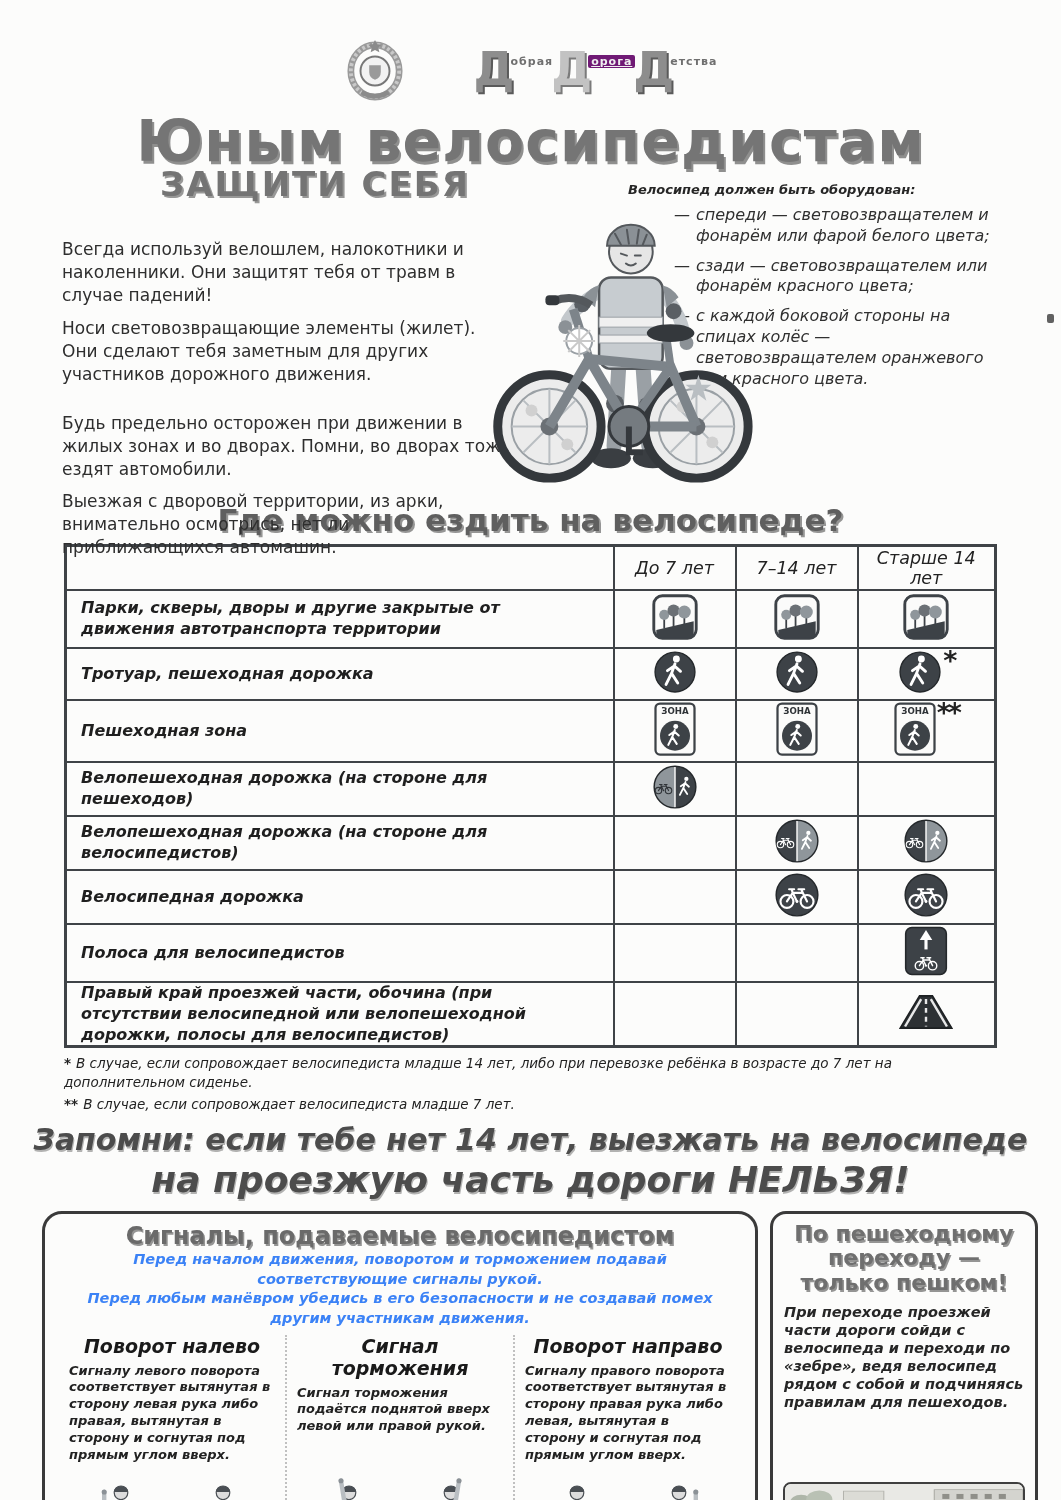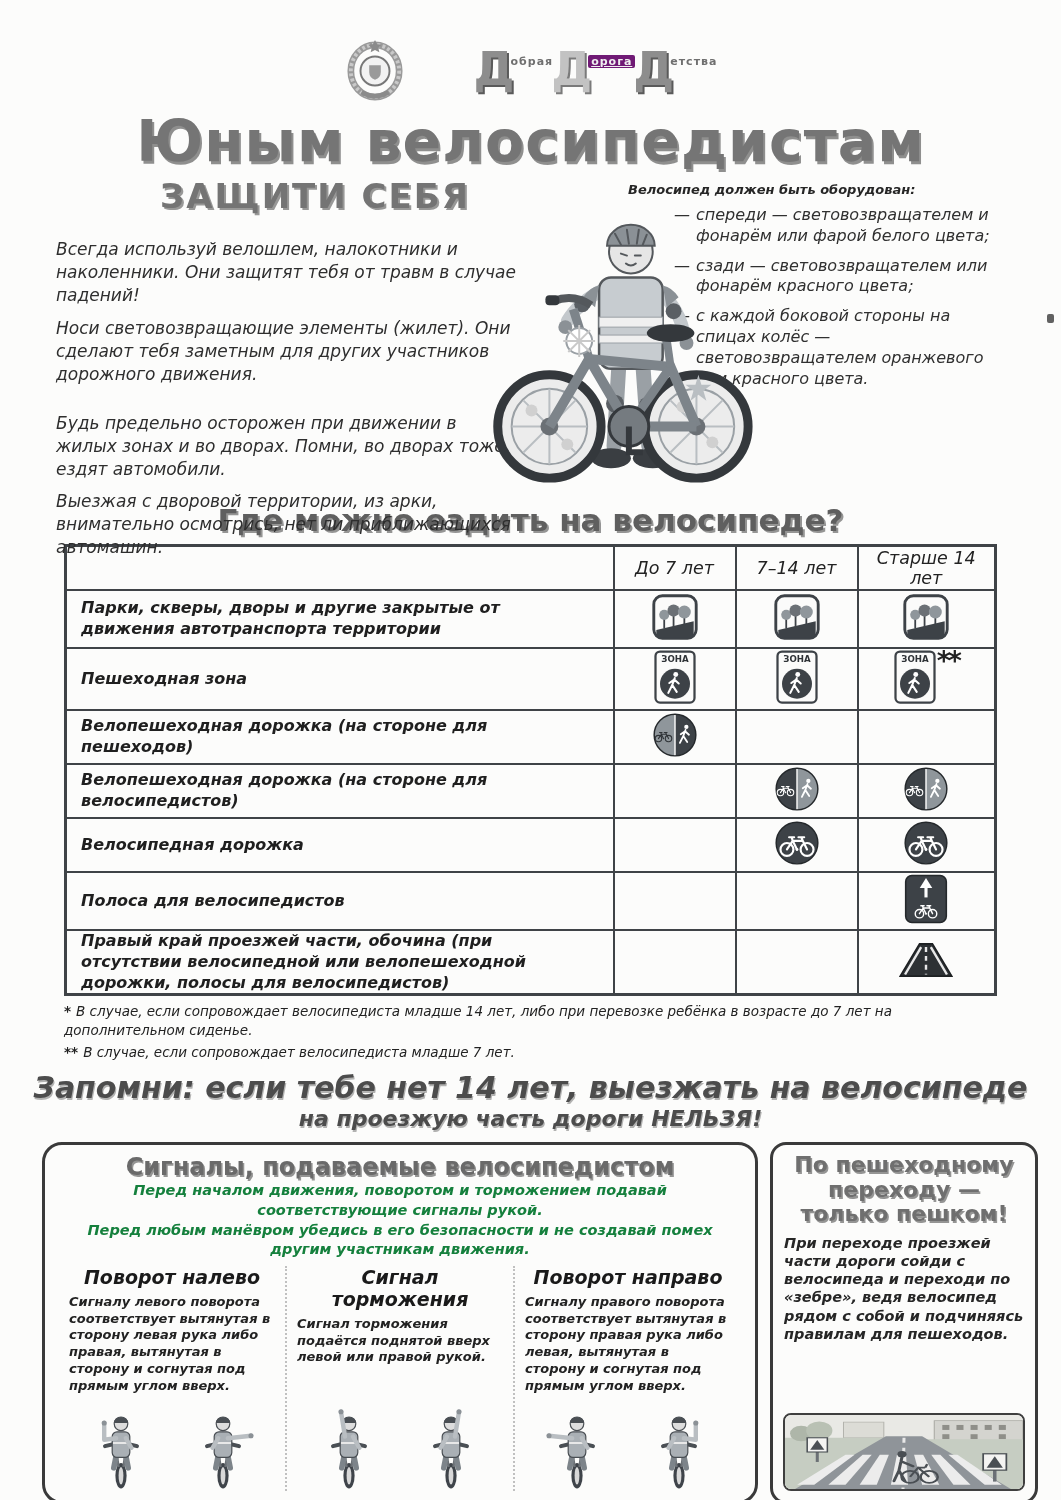--- a/index.html
+++ b/index.html
@@ -9,29 +9,29 @@
   .top{position:relative;height:500px;}
   .logos{display:flex;justify-content:center;align-items:center;gap:70px;padding-top:38px;}
   .gibdd{width:58px;height:64px;}
   .ddd{display:flex;align-items:flex-start;font-weight:bold;}
   .ddd .big{font-size:46px;line-height:.9;color:#8d8d8d;text-shadow:2px 2px 0 #5a5a5a;}
   .ddd .big.light{color:#c2c2c2;text-shadow:2px 2px 0 #7a7a7a;}
   .ddd .small{font-size:11px;color:#6f6f6f;margin:6px -2px 12px -4px;letter-spacing:1px;}
   .ddd .small.chip{background:#701a75;color:#f0f0f0;padding:0 3px;border-radius:2px;text-decoration:underline;}
   h1.title{margin:6px 0 0;text-align:center;font-size:57px;letter-spacing:1px;font-weight:bold;
            color:#757575;text-shadow:2px 3px 0 rgba(52,52,52,.55);}
-  .subtitle{position:absolute;left:150px;top:176px;width:330px;text-align:center;font-size:34px;
+  .subtitle{position:absolute;left:150px;top:164px;width:330px;text-align:center;font-size:34px;
             font-weight:bold;letter-spacing:2px;color:#747474;text-shadow:2px 2px 0 rgba(52,52,52,.5);}
   .equipment{position:absolute;left:628px;top:182px;width:414px;}
   .equipment .eq-head{font-size:13px;font-weight:bold;font-style:italic;color:#262626;margin-bottom:8px;}
   .equipment ul{list-style:none;margin:0 0 0 46px;padding:0;width:340px;}
   .equipment li{display:grid;grid-template-columns:22px 1fr;font-size:16px;font-style:italic;
                 line-height:1.3;margin-bottom:9px;color:#303030;}
   .intro{position:absolute;left:46px;top:238px;width:484px;}
-  .intro p{margin:0 10px 10px;font-size:17px;font-style:italic;line-height:1.35;color:#2e2e2e;}
+  .intro p{margin:0 16px 10px;font-size:17px;line-height:1.35;color:#2e2e2e;}
   .intro p.gap{margin-top:26px;}
   .hero{position:absolute;left:456px;top:190px;width:310px;height:308px;}
   
   h2.where-title{margin:2px 0 6px;text-align:center;font-size:31px;font-weight:bold;color:#5f5f5f;
                  text-shadow:2px 2px 0 rgba(45,45,45,.5);}
   table.where{border-collapse:collapse;width:930px;margin:0 auto;table-layout:fixed;border:3px solid #3f4347;}
   table.where th,table.where td{border:2.4px solid #3f4347;}
   table.where thead tr{height:42px;}
   table.where thead th{font-style:italic;font-weight:normal;font-size:17.5px;color:#222;}
   td.lbl{font-weight:bold;font-style:italic;font-size:16px;padding:0 14px;line-height:1.3;color:#1f1f1f;}
@@ -44,28 +44,28 @@
   .sg-park{width:46px;height:46px}.sg-ped{width:44px;height:44px}.sg-zone{width:42px;height:54px}
   .sg-splitped,.sg-splitbike{width:46px;height:46px}.sg-bike{width:46px;height:46px}
   .sg-lane{width:44px;height:50px}.sg-road{width:58px;height:40px}
   
   .footnotes{margin:6px 64px 0;}
   .footnotes p{margin:0 0 3px;font-size:13.5px;font-style:italic;line-height:1.4;color:#222;}
   .footnotes .mark{font-weight:bold;margin-right:5px;font-style:normal;}
   .warning{margin-top:8px;text-align:center;font-weight:bold;font-style:italic;color:#4c4c4c;
            text-shadow:1px 1.5px 0 rgba(40,40,40,.35);}
   .warning .w1{font-size:30px;line-height:1.2;}
-  .warning .w2{font-size:22px;line-height:1.2;}
+  .warning .w2{font-size:36px;line-height:1.2;}
   
   .panels{display:flex;gap:12px;margin:10px 23px 0 42px;align-items:stretch;}
   .sig-panel{flex:1;border:3px solid #3a3a3a;border-radius:20px;padding:8px 14px 10px;min-height:246px;
              display:flex;flex-direction:column;}
   .sig-main-title{text-align:center;font-size:24px;font-weight:bold;color:#6a6a6a;
                   text-shadow:1.5px 2px 0 rgba(45,45,45,.5);}
-  .sig-intro{text-align:center;font-size:14.5px;font-weight:bold;font-style:italic;color:#15803d;line-height:1.35;}
+  .sig-intro{text-align:center;font-size:14.5px;font-weight:bold;font-style:italic;color:#3b82f6;line-height:1.35;}
   .sig-cols{display:flex;flex:1;margin-top:6px;}
   .sig-col{flex:1;padding:0 10px;display:flex;flex-direction:column;}
   .sig-col + .sig-col{border-left:2px dotted #c0c0c0;}
   .sig-title{text-align:center;font-size:19px;font-weight:bold;font-style:italic;color:#1a1a1a;margin-bottom:6px;}
   .sig-text{font-size:13px;font-weight:bold;font-style:italic;line-height:1.3;color:#222;}
   .riders{margin-top:auto;display:flex;justify-content:center;gap:38px;}
   svg.rider{width:64px;height:96px;}
   .cross-panel{width:242px;flex:none;border:3px solid #3a3a3a;border-radius:16px;padding:8px 10px 10px;
                display:flex;flex-direction:column;}
   .cross-title{text-align:center;font-size:22px;font-weight:bold;line-height:1.1;color:#6f6f6f;
@@ -293,20 +293,39 @@
             </span></td>
           <td class="cell"><span class="signwrap">
               <svg class="sign sg-park">
                 <use href="#sym-park"></use>
               </svg>
             </span></td>
           <td class="cell"><span class="signwrap">
               <svg class="sign sg-park">
                 <use href="#sym-park"></use>
               </svg>
+            </span></td>
+        </tr>
+        <tr class="r1">
+          <td class="lbl">Тротуар, пешеходная дорожка</td>
+          <td class="cell"><span class="signwrap">
+              <svg class="sign sg-ped">
+                <use href="#sym-ped"></use>
+              </svg>
+            </span></td>
+          <td class="cell"><span class="signwrap">
+              <svg class="sign sg-ped">
+                <use href="#sym-ped"></use>
+              </svg>
+            </span></td>
+          <td class="cell"><span class="signwrap">
+              <svg class="sign sg-ped">
+                <use href="#sym-ped"></use>
+              </svg>
+              <span class="note">*</span>
             </span></td>
         </tr>
         <tr class="r2">
           <td class="lbl">Пешеходная зона</td>
           <td class="cell"><span class="signwrap">
               <svg class="sign sg-zone">
                 <use href="#sym-zone"></use>
               </svg>
             </span></td>
           <td class="cell"><span class="signwrap">

